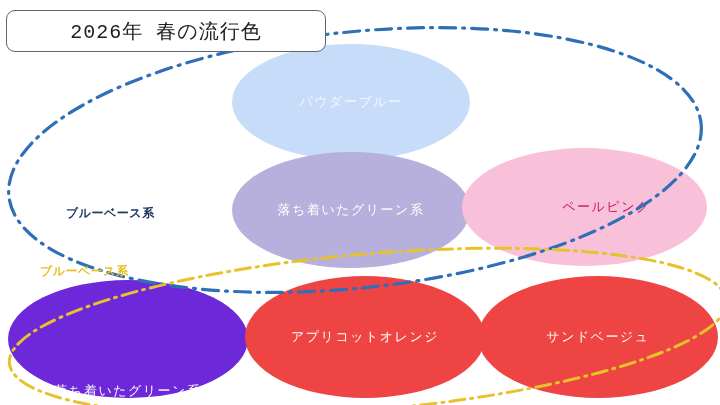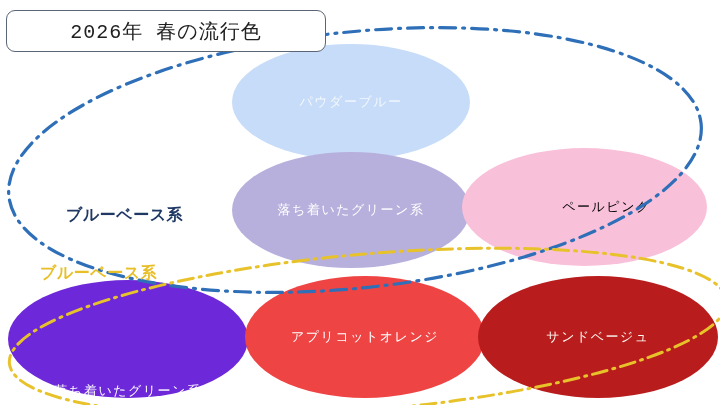--- a/index.html
+++ b/index.html
@@ -68,25 +68,25 @@
     left: 8px;   top: 280px; width: 240px; height: 118px;
     background: #6d28d9;
     align-items: flex-end;
   }
   #el-apricot-orange {
     left: 245px; top: 276px; width: 240px; height: 122px;
     background: #ef4444;
   }
   #el-sand-beige {
     left: 478px; top: 276px; width: 240px; height: 122px;
-    background: #b91c1c;
+    background: #ef4444;
   }
   .ellipse.light-on-color .swatch-label { color: #ffffff; font-family: Liberation Mono, monospace; }
   #el-powder-blue .swatch-label   { color: #f3f8fe; }
-  #el-pale-pink .swatch-label     { color: #000000; margin-left: 44px; }
+  #el-pale-pink .swatch-label     { color: #be185d; margin-left: 44px; }
   #el-sand-beige .swatch-label    { color: #fbf9f2; }
 
   
   #title-box {
     position: absolute;
     left: 6px;  top: 10px;
     width: 318px; height: 40px;
     border: 1.6px solid #5a6575;
     border-radius: 9px;
     background: #ffffff;
@@ -107,21 +107,21 @@
     position: absolute;
     left: 0; top: 0;
     width: 720px; height: 405px;
     pointer-events: none;
     z-index: 8;
   }
 
   
   .group-caption {
     position: absolute;
-    font-size: 16px;
+    font-size: 12px;
     font-weight: bold;
     letter-spacing: 0.5px;
     white-space: nowrap;
     z-index: 10;
     font-family: "Liberation Sans", "DejaVu Sans", sans-serif;
     text-align: center;
   }
   #caption-blue-base {
     left: 66px; top: 205px;
     color: #1f3864;

